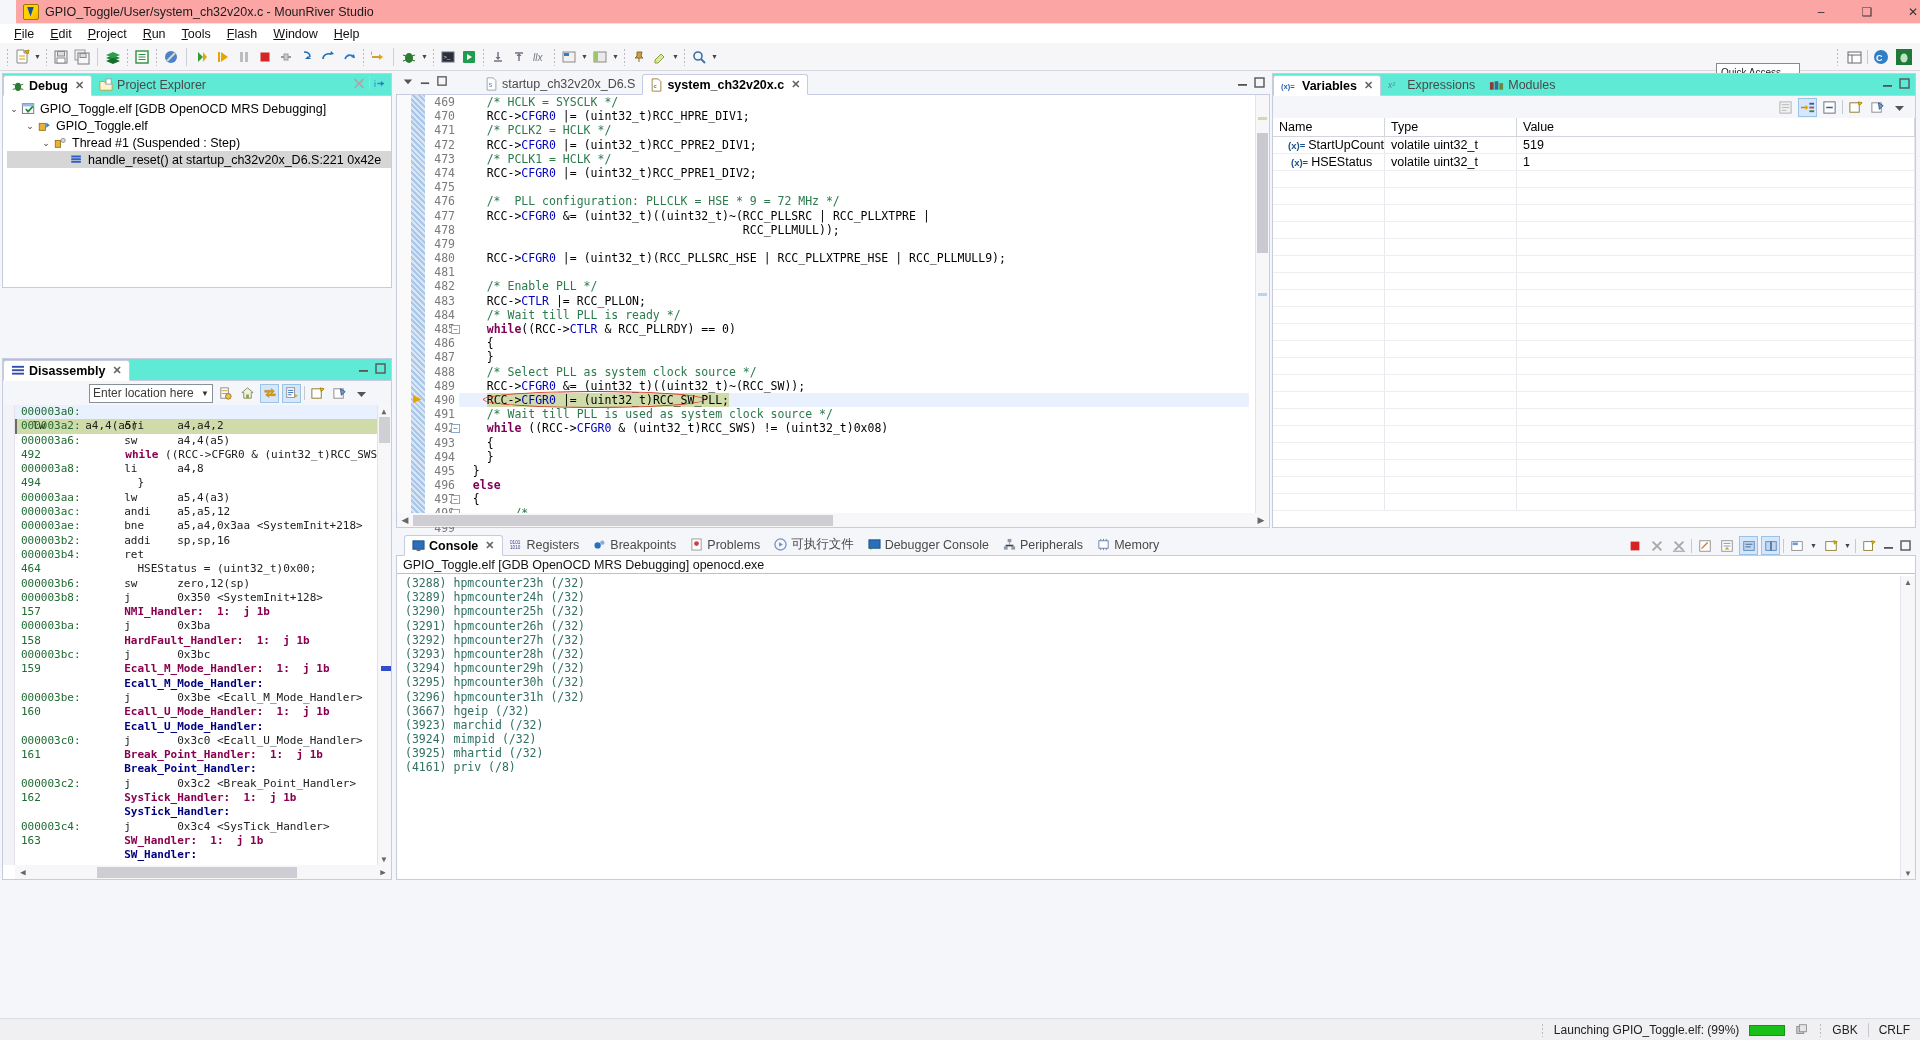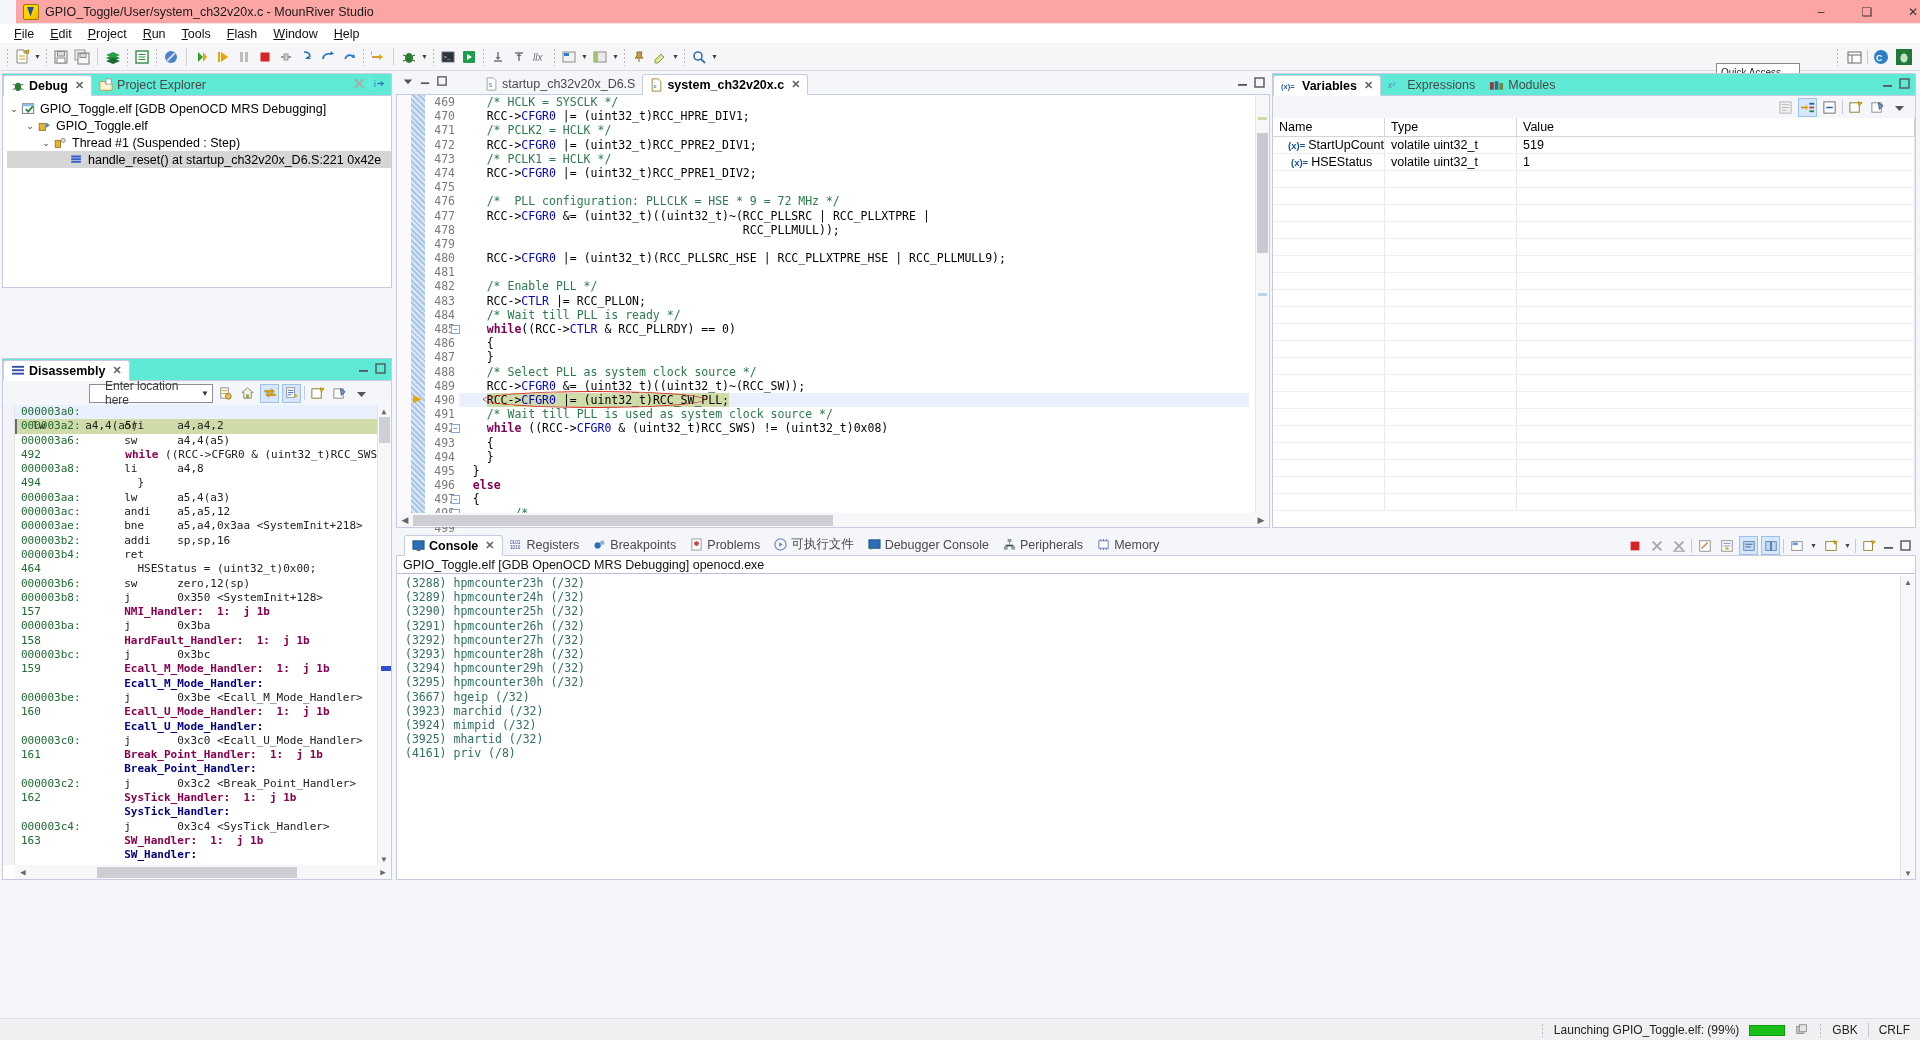--- a/index.html
+++ b/index.html
@@ -87,21 +87,21 @@
   .trow { display:flex; align-items:center; height:17px; white-space:nowrap; }
   .trow .arw { width:14px; text-align:center; color:#444; font-size:9px;}
   .trow .ico { width:16px; height:14px; margin-right:3px; display:inline-block; }
   .sel { background:#d6d6d6; }
 
   
   #disasm-view { left:2px; top:358px; width:390px; height:522px; border:1px solid #c6cbe0; }
   .loc-bar { height:24px; display:flex; align-items:center; padding-left:86px; gap:3px; background:#f5f6fa;}
   .loc-input {
     width:124px; height:19px; border:1px solid #8a9099; background:#fff;
-    font-size:12px; color:#222; display:flex; align-items:center; padding-left:15px;
+    font-size:12px; color:#222; display:flex; align-items:center; padding-left:3px;
     justify-content:space-between;
   }
   .loc-input .cv { font-size:8px; color:#333; padding-right:3px;}
   .db { width:19px; height:19px; display:flex; align-items:center; justify-content:center;}
   .db.on { background:#d6e7fb; border:1px solid #9cc2e8; }
   .dis-body {
     position:absolute; left:0; top:46px; right:0; bottom:0;
     font-family:"DejaVu Sans Mono", monospace; font-size:11px;
     overflow:hidden; background:#fff;
   }
@@ -1105,20 +1105,21 @@
       <div class="cons-title">GPIO_Toggle.elf [GDB OpenOCD MRS Debugging] openocd.exe</div>
       <div class="cons-text" id="cons-text">
           <div class="crow">(3288) hpmcounter23h (/32)</div>
           <div class="crow">(3289) hpmcounter24h (/32)</div>
           <div class="crow">(3290) hpmcounter25h (/32)</div>
           <div class="crow">(3291) hpmcounter26h (/32)</div>
           <div class="crow">(3292) hpmcounter27h (/32)</div>
           <div class="crow">(3293) hpmcounter28h (/32)</div>
           <div class="crow">(3294) hpmcounter29h (/32)</div>
           <div class="crow">(3295) hpmcounter30h (/32)</div>
+          <div class="crow">(3296) hpmcounter31h (/32)</div>
           <div class="crow">(3667) hgeip (/32)</div>
           <div class="crow">(3923) marchid (/32)</div>
           <div class="crow">(3924) mimpid (/32)</div>
           <div class="crow">(3925) mhartid (/32)</div>
           <div class="crow">(4161) priv (/8)</div>
         </div>
       <div class="cons-vscroll">
         <div class="dis-vup">▲</div>
         <div class="dis-vdn">▼</div>
       </div>

